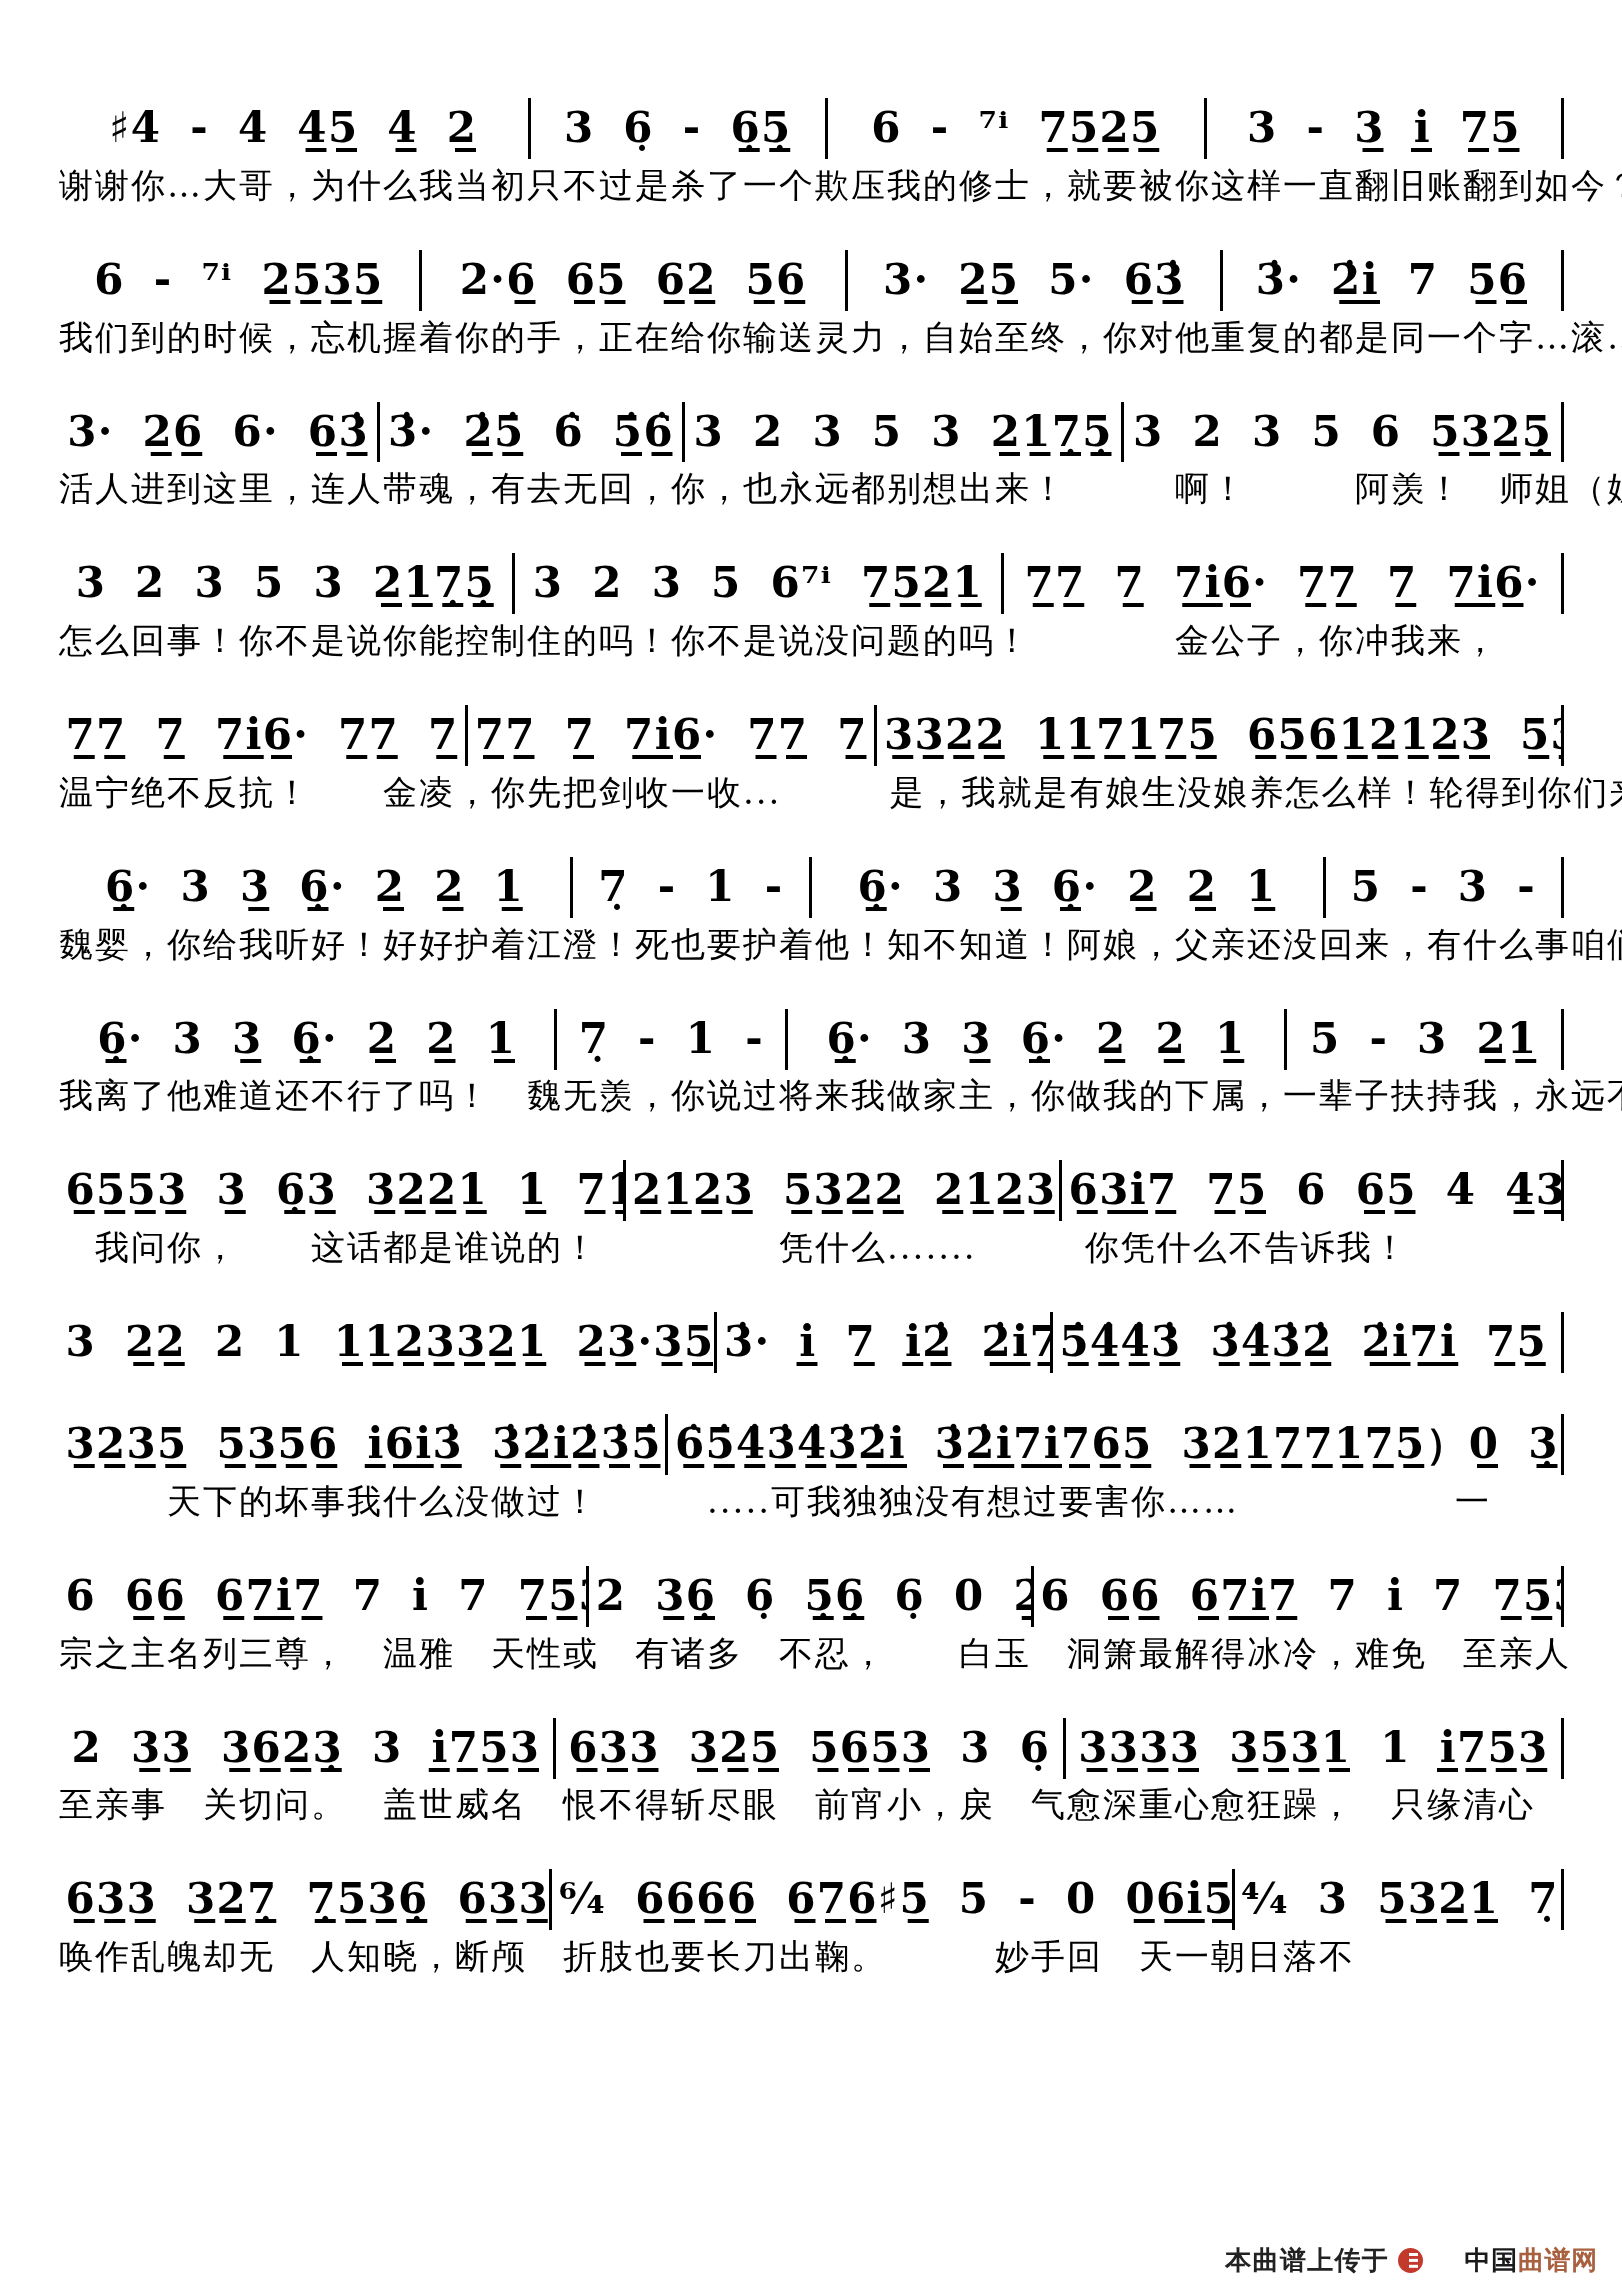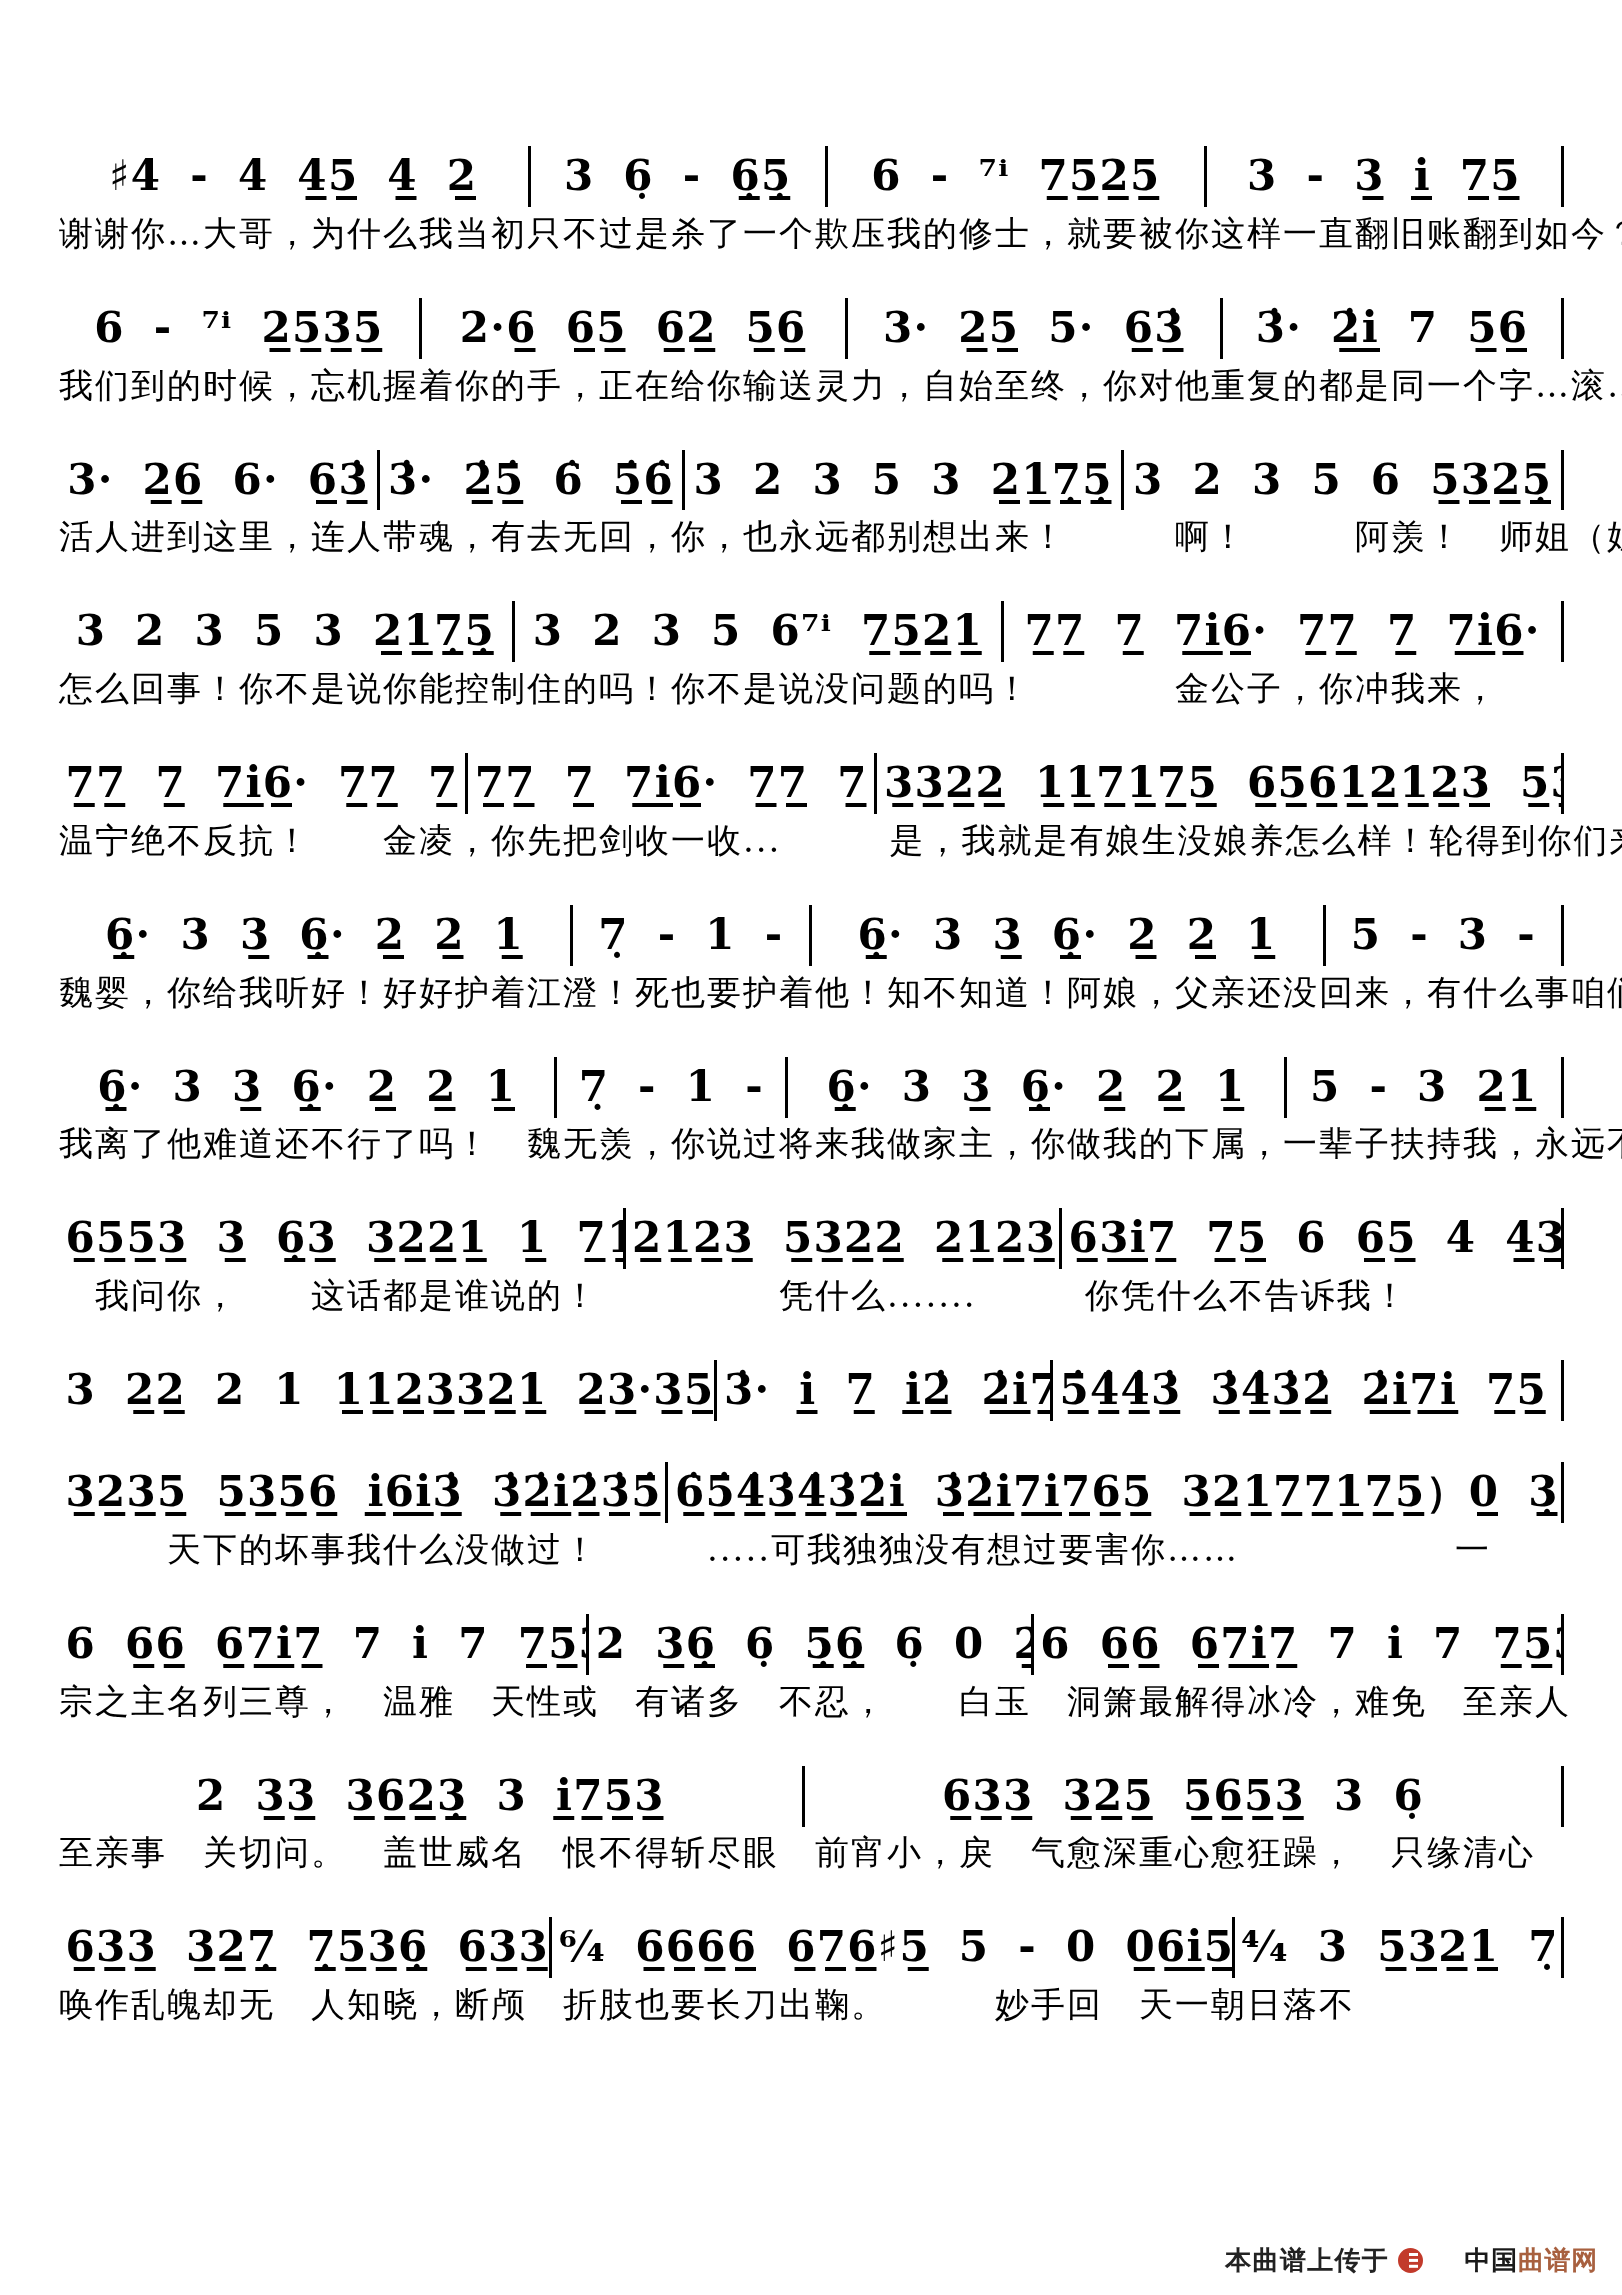--- a/index.html
+++ b/index.html
@@ -23,21 +23,21 @@
   .site .p1{color:#1a1a1a;}
   .site .p2{color:#a8603f;}
 </style>
 </head>
 <body>
 
 <div class="page">
 
   <div class="score-row">
     <div class="notation">
-        <span class="measure" style="flex-grow: 13; margin-top: 48px;">♯4 - 4 4̲5̲ 4̲ 2̲</span>
+        <span class="measure" style="flex-grow: 13;">♯4 - 4 4̲5̲ 4̲ 2̲</span>
         <span class="measure" style="flex-grow: 8;">3 6̣ - 6̲̣5̲̣</span>
         <span class="measure" style="flex-grow: 11;">6 - ⁷ⁱ 7̲5̲2̲5̲</span>
         <span class="measure" style="flex-grow: 10;">3 - 3̲ i̲ 7̲5̲</span>
       </div>
     <div class="lyrics">谢谢你…大哥，为什么我当初只不过是杀了一个欺压我的修士，就要被你这样一直翻旧账翻到如今？娼妓之子，无怪乎此！</div>
   </div>
 
   <div class="score-row">
     <div class="notation">
         <span class="measure" style="flex-grow: 11;">6 - ⁷ⁱ 2̲5̲3̲5̲</span>
@@ -127,20 +127,21 @@
         <span class="measure" style="flex-grow: 16;">2 3̲6̲̣ 6̣ 5̲̣6̲̣ 6̣ 0 2̲3̲</span>
         <span class="measure" style="flex-grow: 20;">6 6̲6̲ 6̲7̲i̲7̲ 7 i 7 7̲5̲3̲2̲</span>
       </div>
     <div class="lyrics">宗之主名列三尊，　温雅　天性或　有诸多　不忍，　　白玉　洞箫最解得冰冷，难免　至亲人</div>
   </div>
 
   <div class="score-row">
     <div class="notation">
         <span class="measure" style="flex-grow: 16;">2 3̲3̲ 3̲6̲2̲3̲̣ 3 i̲7̲5̲3̲</span>
         <span class="measure" style="flex-grow: 16;">6̲3̲3̲ 3̲2̲5̲ 5̲6̲5̲3̲ 3 6̣</span>
+        <span class="measure" style="flex-grow: 16;">3̲3̲3̲3̲ 3̲5̲3̲1̲ 1 i̲7̲5̲3̲</span>
       </div>
     <div class="lyrics">至亲事　关切问。　盖世威名　恨不得斩尽眼　前宵小，戾　气愈深重心愈狂躁，　只缘清心</div>
   </div>
 
   <div class="score-row">
     <div class="notation">
         <span class="measure" style="flex-grow: 16;">6̲3̲3̲ 3̲2̲7̲̣ 7̲̣5̲3̲6̲̣ 6̲3̲3̲</span>
         <span class="measure" style="flex-grow: 25;">⁶⁄₄ 6̲6̲6̲6̲ 6̲7̲6̲♯5̲ 5 - 0 0̲6̲i̲5̲</span>
         <span class="measure" style="flex-grow: 12;">⁴⁄₄ 3 5̲3̲2̲1̲ 7̣</span>
       </div>

